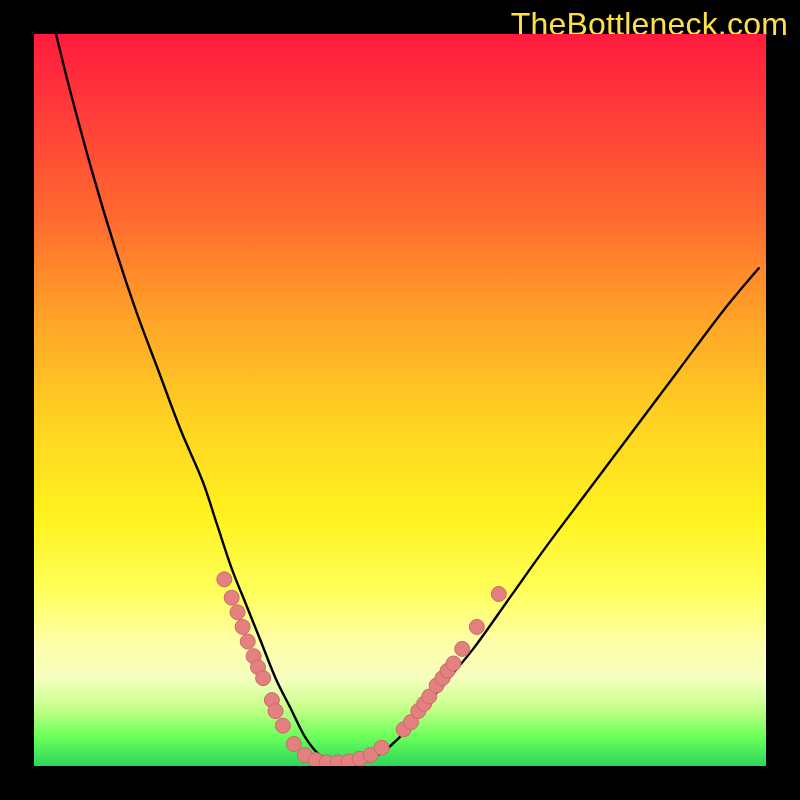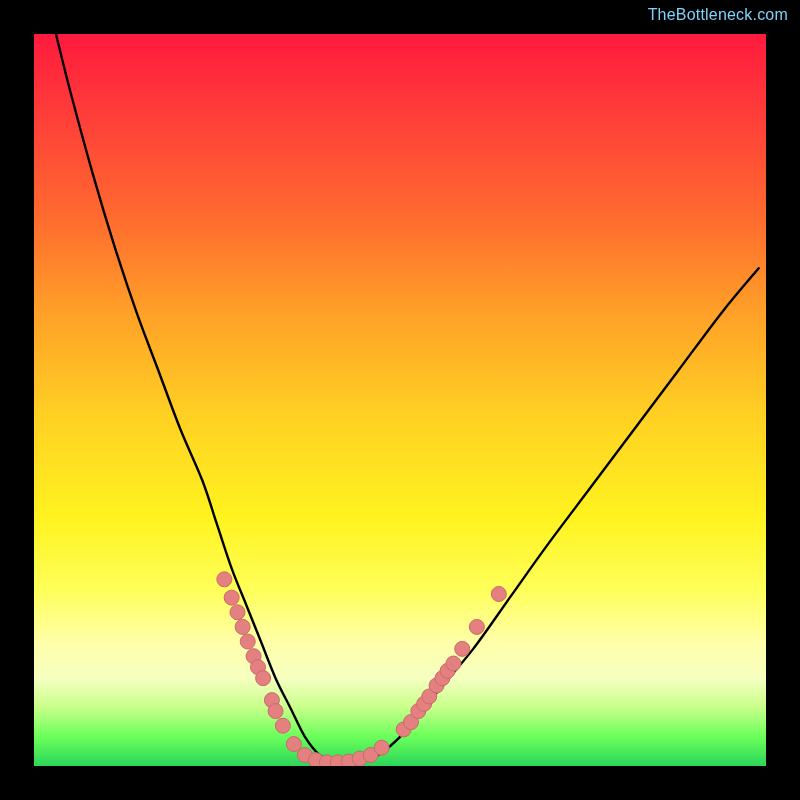--- a/index.html
+++ b/index.html
@@ -37,22 +37,22 @@
       #f6ffc0 88%,
       #c8ff8a 92%,
       #6bff5a 96%,
       #2bd65a 100%
     );
   }
   .watermark {
     position: absolute;
     top: 6px;
     right: 12px;
-    color: #7dd3fc;
-    font-size: 16px;
+    color: #fde047;
+    font-size: 32px;
     font-weight: 500;
     letter-spacing: 0.2px;
     user-select: none;
   }
   svg.overlay {
     position: absolute;
     left: 0;
     top: 0;
     width: 732px;
     height: 732px;

